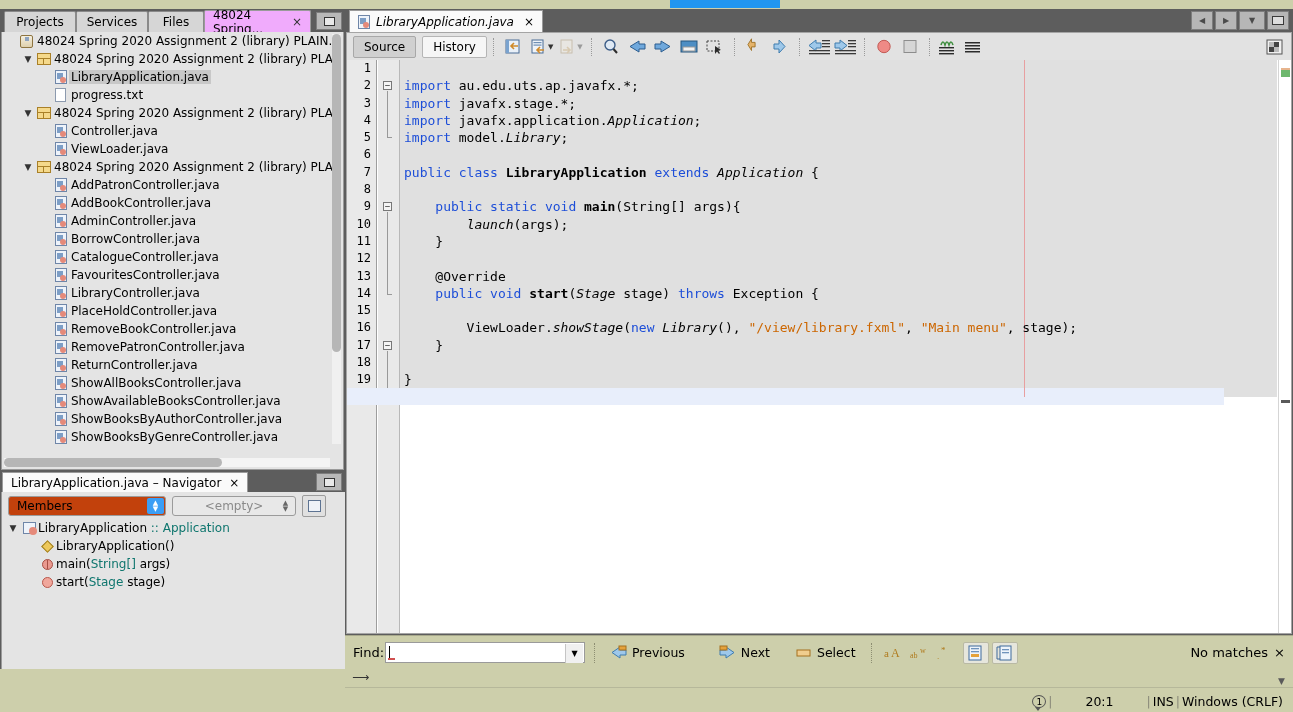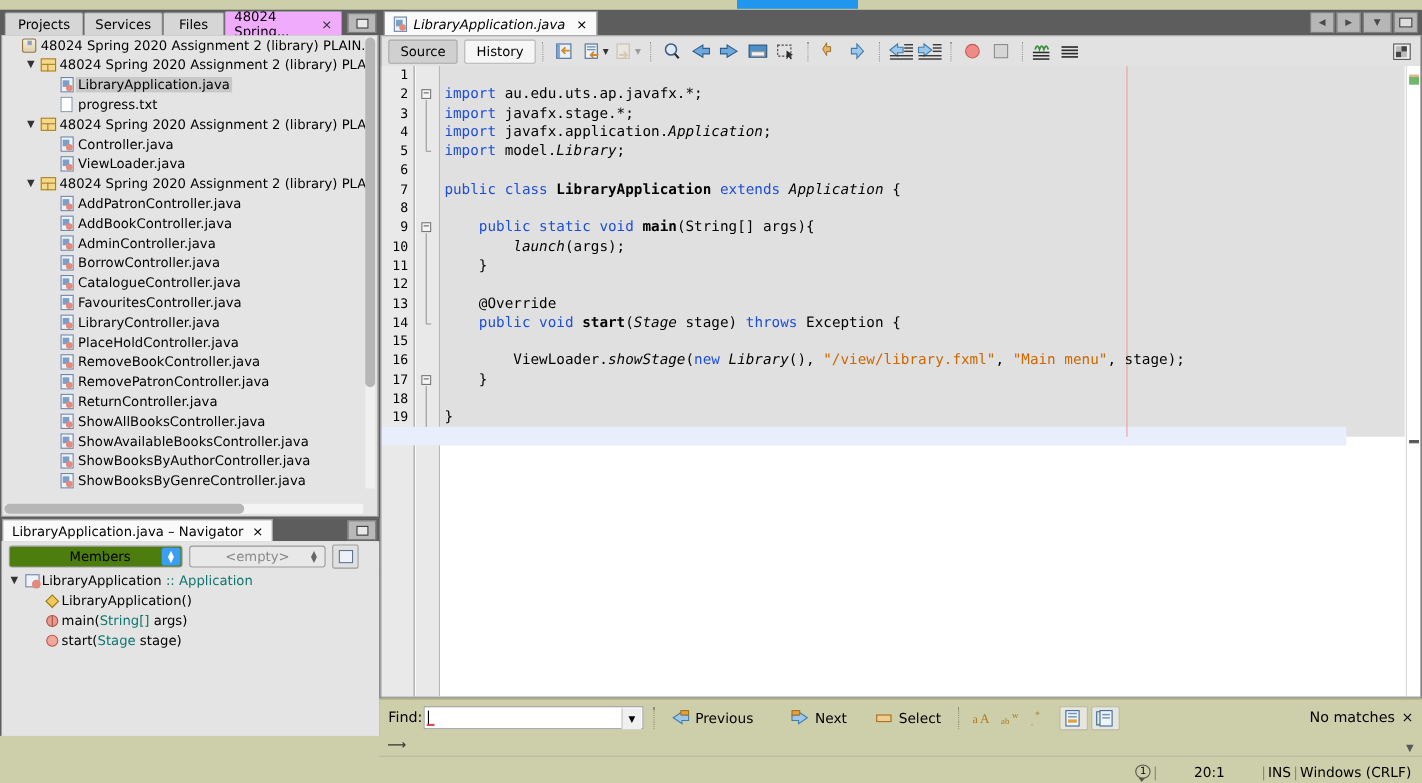--- a/index.html
+++ b/index.html
@@ -151,23 +151,23 @@
   .nav-tab .tab-close { margin-left: 8px; }
   .nav-body {
     position: absolute; left: 1px; top: 21px; width: 343px; height: 197px;
     background: #e4e4e4; border: 1px solid #9a9a9a; border-top: none;
   }
   .nav-toolbar {
     position: absolute; left: 0; top: 0; width: 343px; height: 27px;
     background: #e4e4e4; display: flex; align-items: center; padding-left: 6px; gap: 6px;
   }
   .combo {
-    height: 20px; background: #4d7c0f; border: 1px solid #9b9b9b; border-radius: 3px;
+    height: 20px; background: #c2410c; border: 1px solid #9b9b9b; border-radius: 3px;
     display: flex; align-items: center; position: relative;
-    font-size: 12px; padding-left: 8px; color: #000; justify-content: center;
+    font-size: 12px; padding-left: 8px; color: #000;
   }
   .combo.w1 { width: 158px; }
   .combo.w2 { width: 124px; background: #e8e8e8; color: #8a8a8a; justify-content: center; padding-left: 0; }
   .combo .arrows {
     position: absolute; right: 1px; top: 1px; width: 17px; height: 16px;
     background: #3b9ef5; border-radius: 2px;
     display: flex; flex-direction: column; align-items: center; justify-content: center;
     color: #fff; font-size: 7px; line-height: 6px;
   }
   .combo.w2 .arrows { background: transparent; color: #666; }

